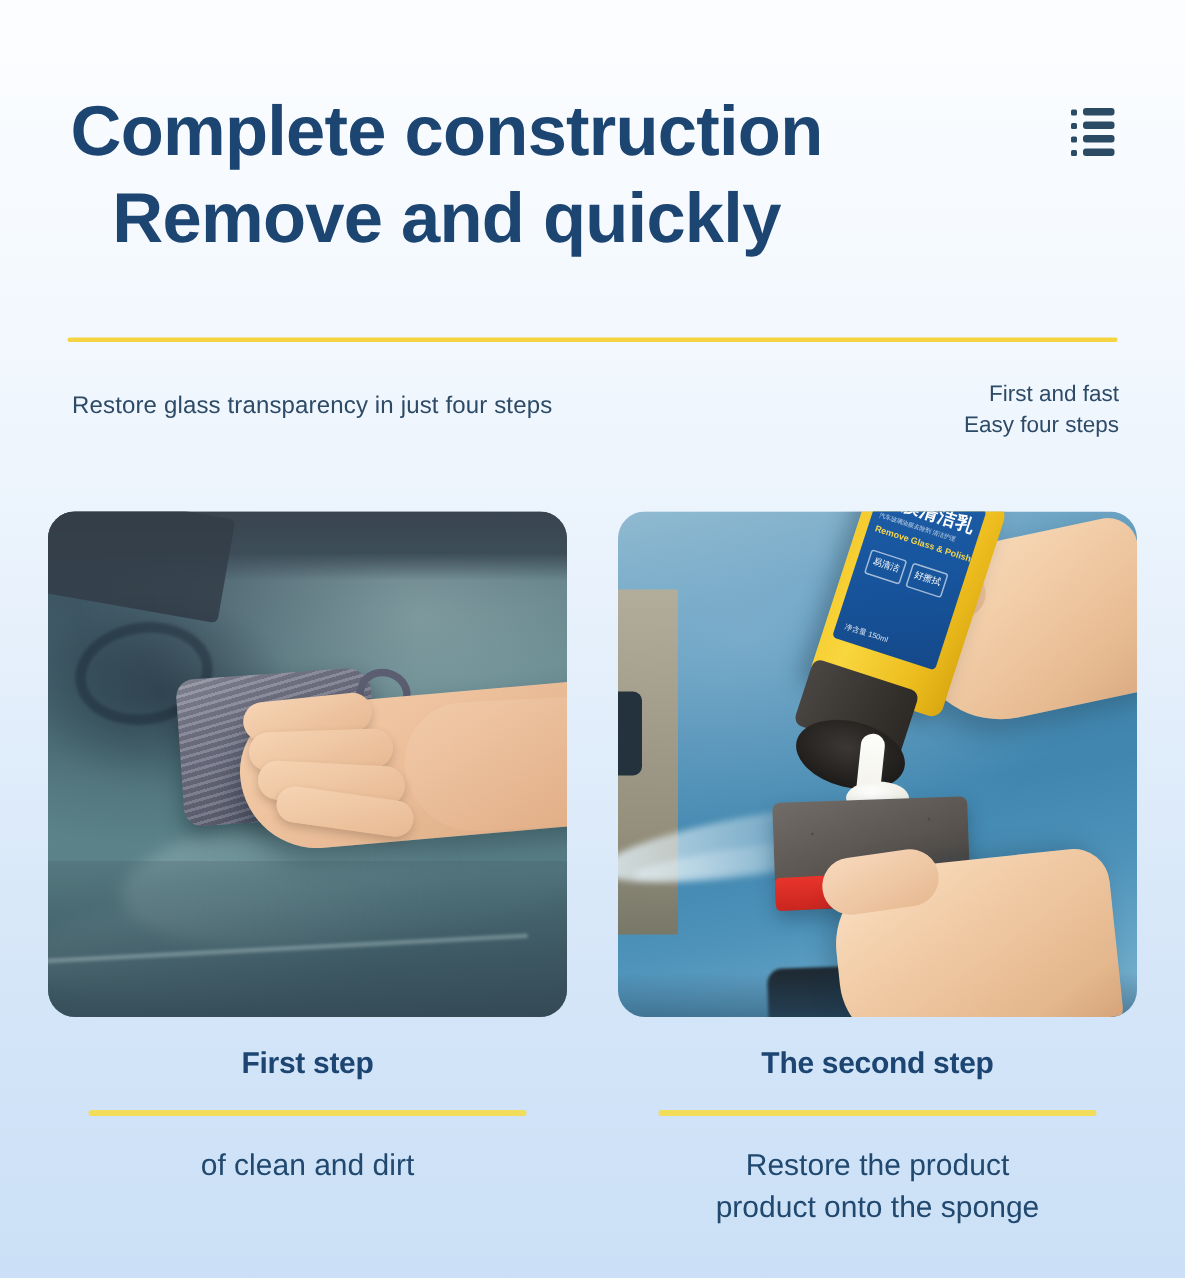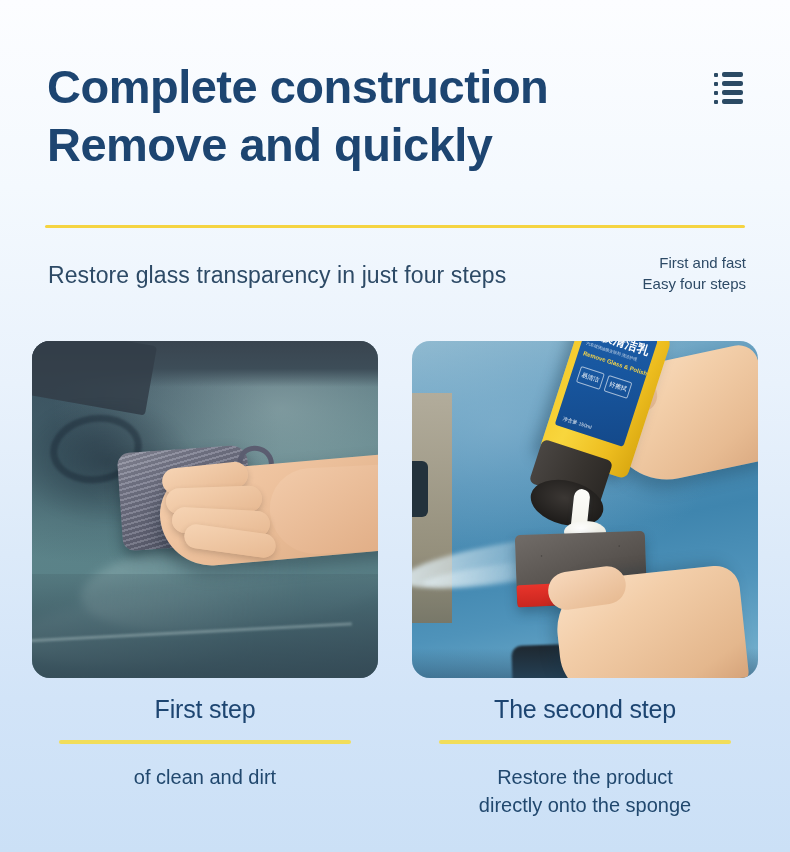--- a/index.html
+++ b/index.html
@@ -4,21 +4,21 @@
 <style>
   html,body{margin:0;padding:0;}
   body{
     width:790px;height:852px;
     font-family:"Liberation Sans", sans-serif;
     background:linear-gradient(180deg,#fcfdff 0%,#f4f9fe 22%,#e9f2fc 45%,#dceaf9 65%,#d2e4f8 82%,#cbe0f6 100%);
     overflow:hidden;position:relative;
   }
 
   
-  .header{position:absolute;left:0;top:0;width:790px;height:210px;}
+  .header{position:absolute;left:0;top:0;width:790px;height:210px;text-align:center;}
   .title-block{position:absolute;left:47px;top:58px;}
   .title-line{
     font-family:"Liberation Sans", sans-serif;
     font-weight:700;
     font-size:47px;
     line-height:58px;
     letter-spacing:-0.5px;
     color:#1d4571;
     white-space:nowrap;
   }
@@ -30,21 +30,21 @@
   .list-icon .dot{width:4px;height:4px;background:#2b4a64;margin-right:4px;border-radius:1px;}
   .list-icon .bar{width:21px;height:5px;background:#2b4a64;border-radius:2px;}
 
   
   .gold-rule{
     position:absolute;left:45px;top:225px;width:700px;height:3px;
     background:#f5d442;border-radius:2px;
   }
   .subtitle{
     position:absolute;left:48px;top:262px;
-    font-size:23px;color:#2d4a66;font-weight:400;white-space:nowrap;
+    font-size:16px;color:#2d4a66;font-weight:400;white-space:nowrap;
     letter-spacing:.1px;
   }
   .tagline{
     position:absolute;right:44px;top:252px;
     text-align:right;color:#2d4a66;font-size:15px;line-height:21px;
   }
 
   
   .photos{position:absolute;left:0;top:341px;width:790px;height:337px;}
   .photo{
@@ -260,21 +260,21 @@
     background:linear-gradient(160deg,#f8d9bd,#e6b990);
     border-radius:22px;transform:rotate(-8deg);
   }
 
   
   .captions{position:absolute;left:0;top:690px;width:790px;height:162px;}
   .cap-col{position:absolute;top:0;width:346px;text-align:center;}
   .cap-col.left{left:32px;}
   .cap-col.right{left:412px;}
   .cap-title{
-    font-size:25px;font-weight:400;color:#1d4571;line-height:38px;letter-spacing:-.2px;
+    font-size:20px;font-weight:700;color:#1d4571;line-height:38px;letter-spacing:-.2px;
   }
   .cap-underline{
     width:292px;height:4px;background:#f1dd5a;border-radius:2px;margin:12px auto 0;
   }
   .cap-text{
     margin-top:19px;font-size:20px;color:#21486e;line-height:28px;
   }
 </style>
 </head>
 <body>
@@ -383,16 +383,16 @@
     <div class="cap-text">
       <div>of clean and dirt</div>
     </div>
   </div>
 
   <div class="cap-col right">
     <div class="cap-title">The second step</div>
     <div class="cap-underline"></div>
     <div class="cap-text">
       <div>Restore the product</div>
-      <div>directly onto the sponge</div>
+      <div>product onto the sponge</div>
     </div>
   </div>
 </div>
 
 </body></html>

